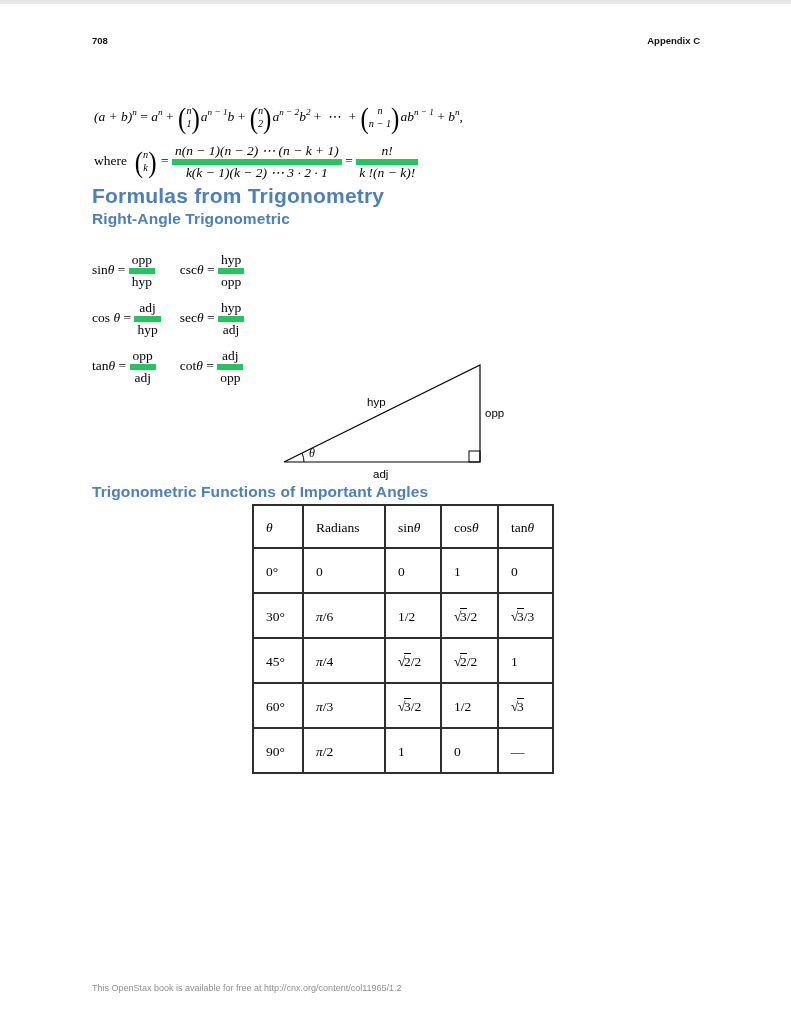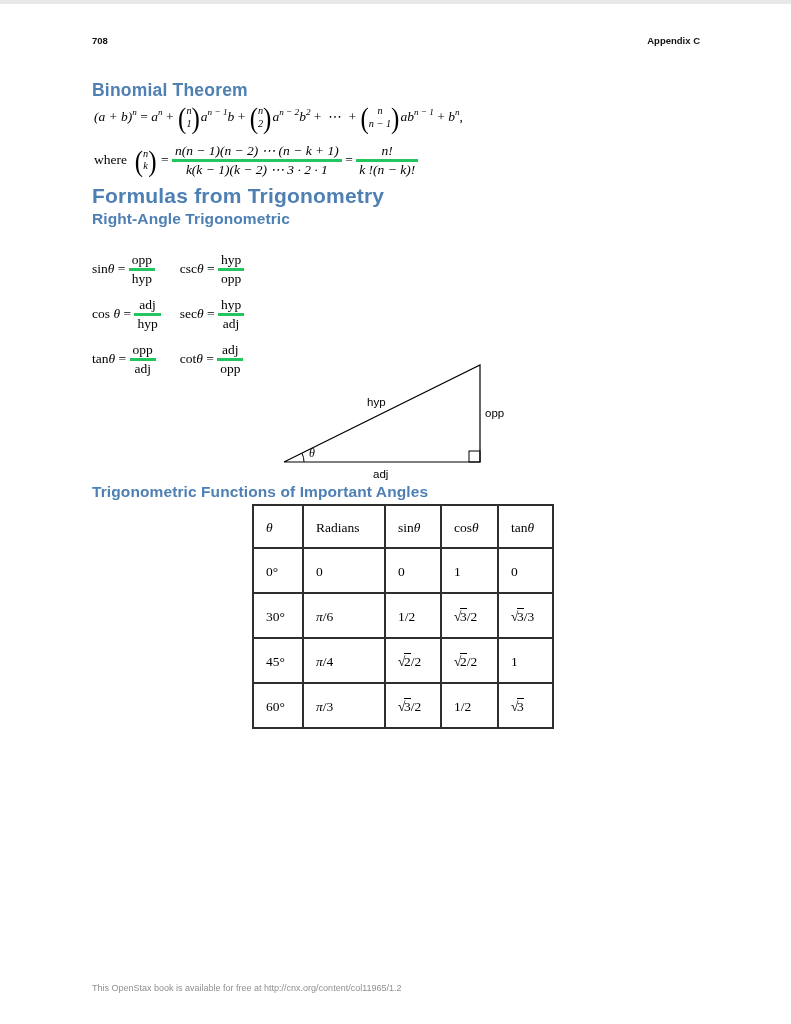--- a/index.html
+++ b/index.html
@@ -27,21 +27,21 @@
   .h-lg  { font-size:17.5px; letter-spacing:0.2px; }
   .h-md  { font-size:15.5px; letter-spacing:0.1px; }
 
   
   .math { font-family:"Liberation Serif", serif; font-size:13.5px; white-space:pre; line-height:1.1; }
   .m-it { font-style:italic; }
   .m-up { font-style:normal; }
   .math sup { font-size:68%; font-style:italic; line-height:0; }
   .frac { display:inline-block; text-align:center; vertical-align:middle; line-height:1.18; }
   .frac .num, .frac .den { display:block; padding:0 3px; }
-  .frac .den { border-top:3px solid #22c55e; }
+  .frac .den { border-top:6px solid #22c55e; }
   .binom { display:inline-flex; align-items:center; vertical-align:middle; margin:0 1px; }
   .binom .stack { display:inline-flex; flex-direction:column; align-items:center;
                   font-size:76%; line-height:1.22; font-style:italic; }
   .binom .paren { display:inline-block; font-size:185%; font-style:normal;
                   transform:scaleY(1.22); line-height:0.85; }
   .sqrt { white-space:nowrap; }
   .sqrt .radical { letter-spacing:-1.5px; }
   .sqrt .radicand { display:inline-block; border-top:1px solid #000; line-height:1.12; }
 
   
@@ -70,21 +70,20 @@
 </head>
 <body>
 
 <div class="page">
 
   <header class="abs pg-header">
     <span>708</span>
     <span>Appendix C</span>
   </header>
 
-  <h2 class="abs h-blue h-lg" style="left: 92px; top: 76px; color: rgb(78, 128, 180);">Binomial Theorem</h2>
 
   <div class="abs math" style="left:94px; top:101px;"><span class="m-it">(a + b)</span><sup>n</sup><span class="m-up"> = </span><span class="m-it">a</span><sup>n</sup><span class="m-up"> + </span><span class="binom"><span class="paren">(</span><span class="stack"><span>n</span><span>1</span></span><span class="paren">)</span></span><span class="m-it">a</span><sup>n − 1</sup><span class="m-it">b</span><span class="m-up"> + </span><span class="binom"><span class="paren">(</span><span class="stack"><span>n</span><span>2</span></span><span class="paren">)</span></span><span class="m-it">a</span><sup>n − 2</sup><span class="m-it">b</span><sup>2</sup><span class="m-up"> +  ⋯  + </span><span class="binom"><span class="paren">(</span><span class="stack"><span>n</span><span>n − 1</span></span><span class="paren">)</span></span><span class="m-it">ab</span><sup>n − 1</sup><span class="m-up"> + </span><span class="m-it">b</span><sup>n</sup><span class="m-up">,</span></div>
 
   <div class="abs math" style="left:94px; top:139px;"><span class="m-up">where  </span><span class="binom"><span class="paren">(</span><span class="stack"><span>n</span><span>k</span></span><span class="paren">)</span></span><span class="m-up"> = </span><span class="frac m-it"><span class="num">n(n − 1)(n − 2) ⋯ (n − k + 1)</span><span class="den">k(k − 1)(k − 2) ⋯ 3 · 2 · 1</span></span><span class="m-up"> = </span><span class="frac m-it"><span class="num">n!</span><span class="den">k !(n − k)!</span></span></div>
 
   <h1 class="abs h-blue h-xl" style="left: 92px; top: 180px; color: rgb(78, 128, 180);">Formulas from Trigonometry</h1>
 
   <h3 class="abs h-blue h-md" style="left: 92px; top: 206px; color: rgb(78, 128, 180);">Right-Angle Trigonometric</h3>
 
   <div class="abs trig-grid" style="left:92px; top:248px;">
@@ -140,18 +139,25 @@
           <td><span class="math"><span class="sqrt m-up"><span class="radical">√</span><span class="radicand">2</span></span><span class="m-up">/2</span></span></td>
           <td><span class="math"><span class="m-up">1</span></span></td>
         </tr>
         <tr>
           <td><span class="math"><span class="m-up">60°</span></span></td>
           <td><span class="math"><span class="m-it">π</span><span class="m-up">/3</span></span></td>
           <td><span class="math"><span class="sqrt m-up"><span class="radical">√</span><span class="radicand">3</span></span><span class="m-up">/2</span></span></td>
           <td><span class="math"><span class="m-up">1/2</span></span></td>
           <td><span class="math"><span class="sqrt m-up"><span class="radical">√</span><span class="radicand">3</span></span></span></td>
         </tr>
+        <tr>
+          <td><span class="math"><span class="m-up">90°</span></span></td>
+          <td><span class="math"><span class="m-it">π</span><span class="m-up">/2</span></span></td>
+          <td><span class="math"><span class="m-up">1</span></span></td>
+          <td><span class="math"><span class="m-up">0</span></span></td>
+          <td><span class="math"><span class="m-up">—</span></span></td>
+        </tr>
       </tbody>
   </table>
 
   <footer class="abs pg-footer" style="color: rgb(143, 143, 143);">This OpenStax book is available for free at http://cnx.org/content/col11965/1.2</footer>
 
 </div>
 
 </body></html>

